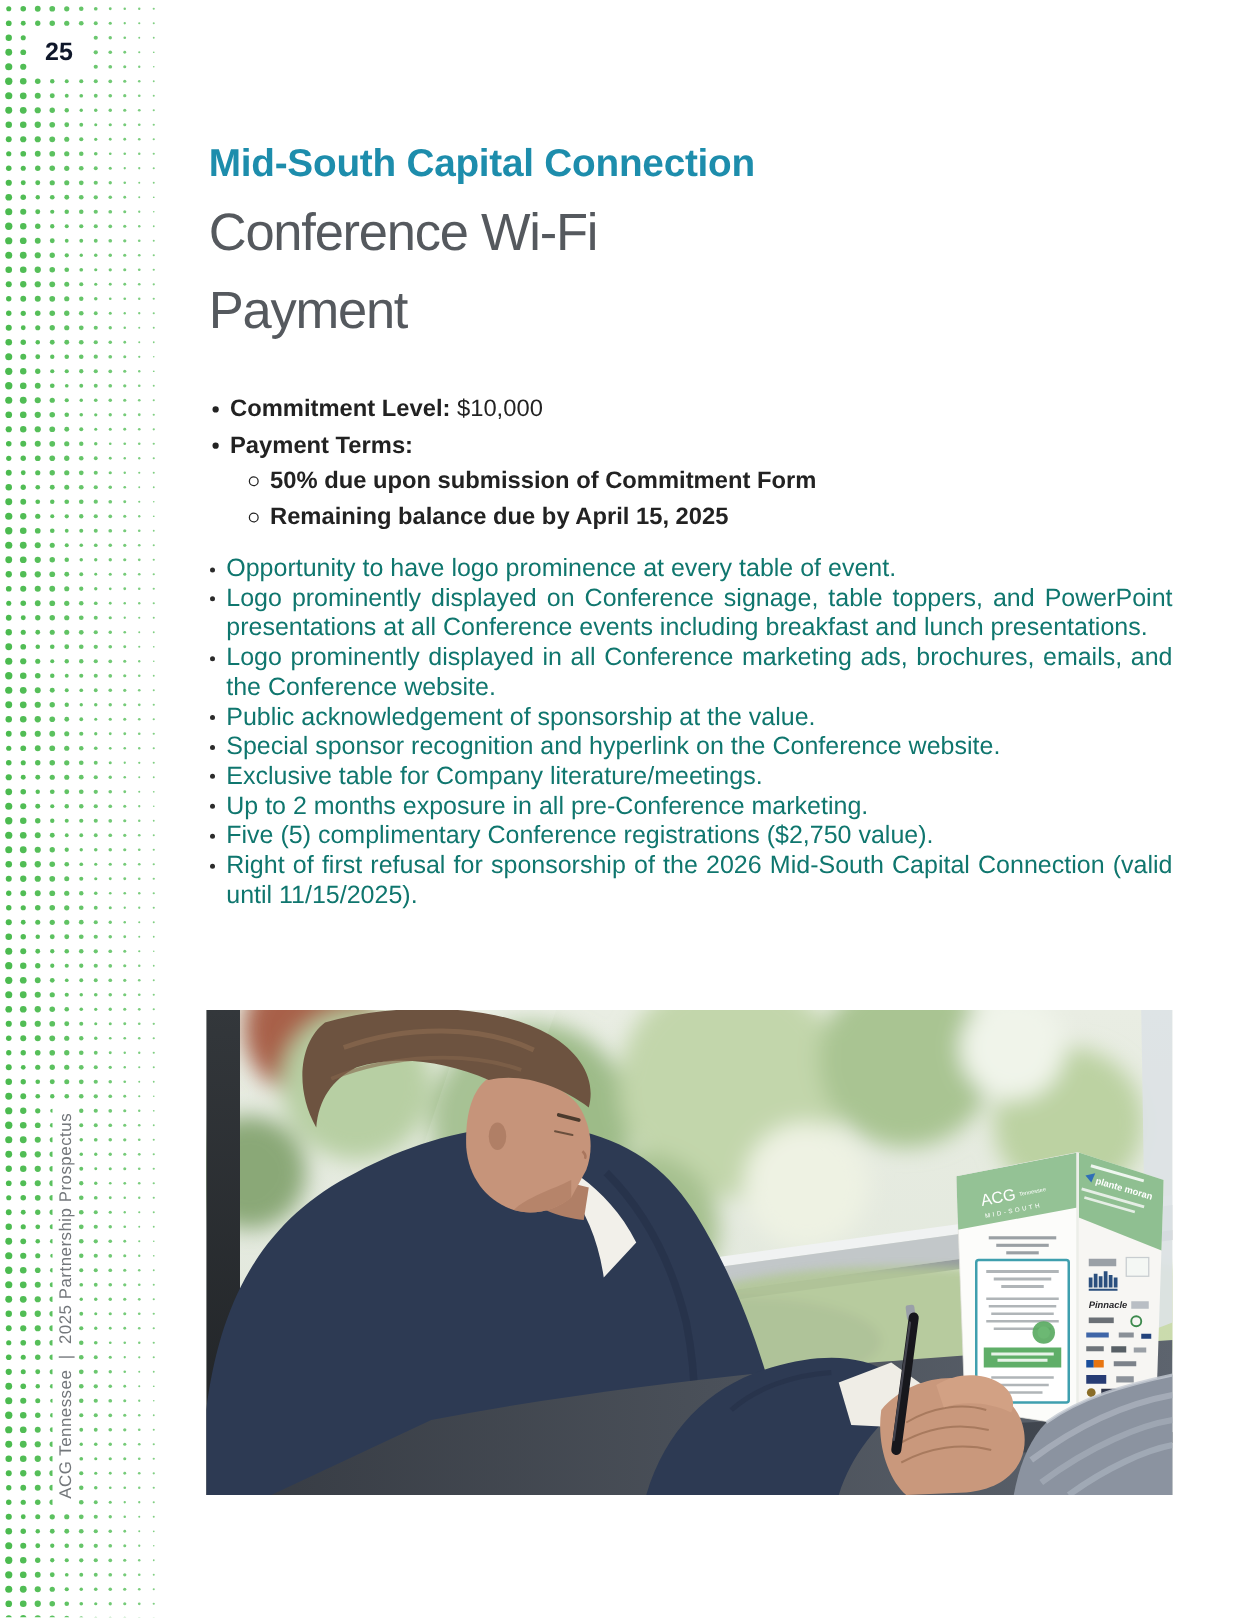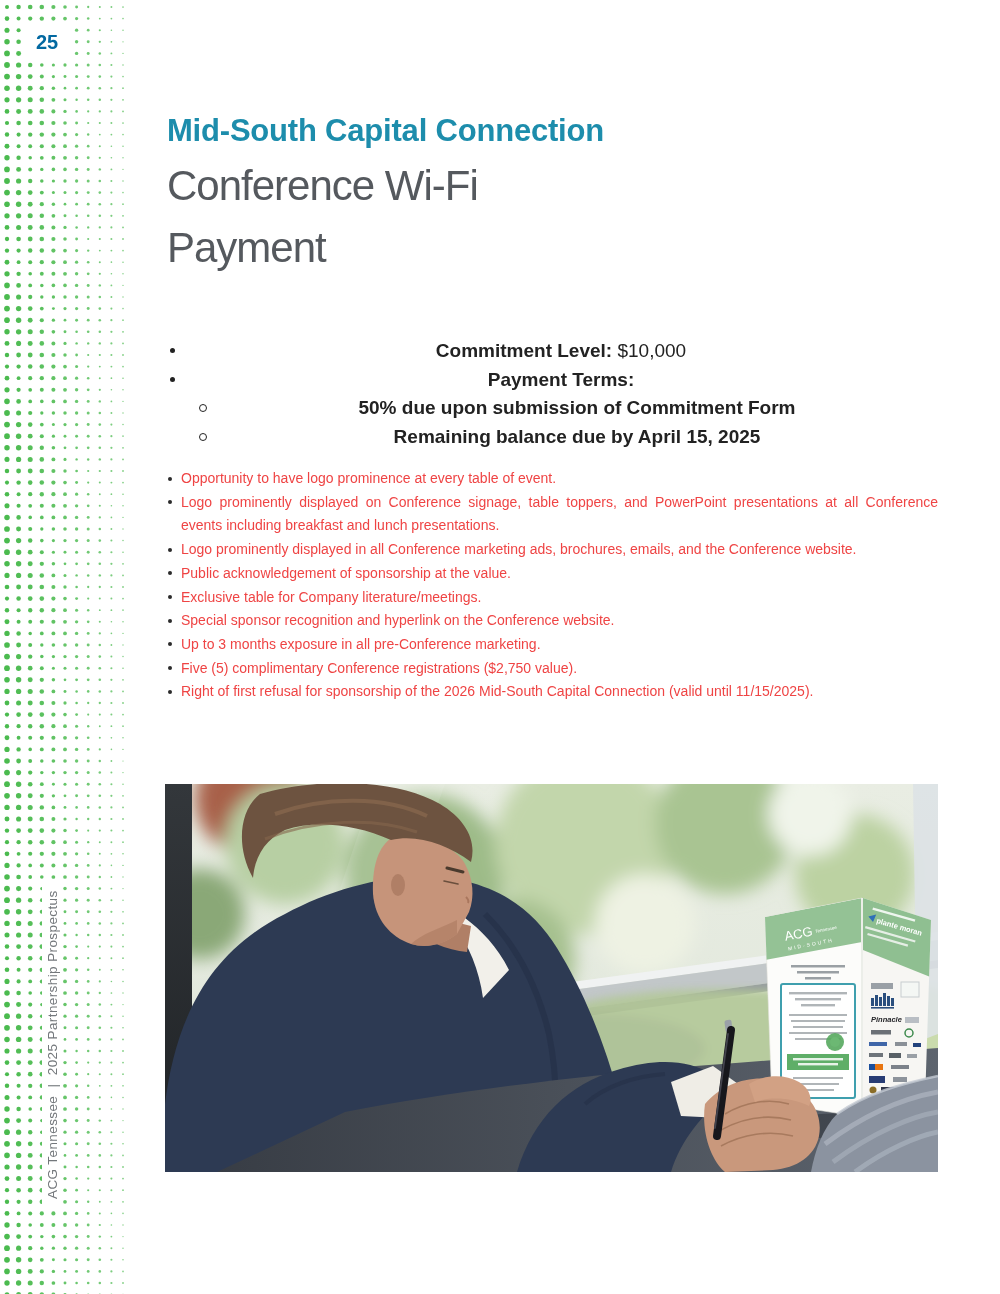--- a/index.html
+++ b/index.html
@@ -1,41 +1,41 @@
 <!DOCTYPE html>
 <html><head>
 <meta charset="utf-8">
 <style>
   html,body{margin:0;padding:0;background:#ffffff;}
   .page{position:relative;width:1000px;height:1294px;background:#ffffff;overflow:hidden;
         font-family:"Liberation Sans","DejaVu Sans",sans-serif;}
   .dots{position:absolute;left:0;top:0;z-index:1;}
   .page-num{position:absolute;left:24px;top:24px;z-index:2;background:#ffffff;
-            padding:7px 12px;font-size:20px;font-weight:700;color:#0369a1;}
+            padding:7px 12px;font-size:20px;font-weight:700;color:#0f172a;}
   .vtext{position:absolute;left:42px;top:1206px;z-index:2;background:#ffffff;
          transform-origin:0 0;transform:rotate(-90deg);white-space:pre;
          font-size:13.5px;color:#73777b;letter-spacing:0.4px;padding:3px 7px;}
   .content{position:absolute;left:167px;top:0;width:771px;z-index:2;}
   .eyebrow{margin:114px 0 0;font-size:31px;line-height:34px;font-weight:700;
            color:#1d8dac;letter-spacing:-0.2px;}
   .title{margin:7px 0 0;font-size:42px;line-height:62px;font-weight:400;
          color:#55595e;letter-spacing:-1px;}
-  ul.details{margin:57px 0 0;padding:0;list-style:none;font-size:19px;color:#222222;text-align:center;}
+  ul.details{margin:34px 0 0;padding:0;list-style:none;font-size:19px;color:#222222;}
   ul.details>li{position:relative;padding-left:17px;line-height:29px;}
   ul.details>li::before{content:"";position:absolute;left:3px;top:12px;width:5px;height:5px;
            border-radius:50%;background:#222222;}
   .dlabel{font-weight:700;}
   ul.sublist{list-style:none;margin:0;padding:0 0 0 15px;font-weight:700;}
   ul.sublist>li{position:relative;padding-left:17px;line-height:28.5px;}
   ul.sublist>li::before{content:"";position:absolute;left:0;top:10px;width:6px;height:6px;
            border:1.6px solid #222222;border-radius:50%;background:transparent;}
   h3.benefits-h{margin:18px 0 0;font-size:18px;line-height:22px;font-weight:700;
            color:#1d8dac;letter-spacing:0.2px;}
-  ul.benefits{margin:16px 0 0;padding:0;list-style:none;font-size:14px;line-height:23.7px;
-           color:#ef4444;text-align:justify;}
+  ul.benefits{margin:16px 0 0;padding:0;list-style:none;font-size:20px;line-height:23.7px;
+           color:#0f766e;text-align:justify;}
   ul.benefits>li{position:relative;padding-left:14px;}
   ul.benefits>li::before{content:"";position:absolute;left:1px;top:9.5px;width:4px;height:4px;
            border-radius:50%;background:#2b2b2b;}
   .photo{margin:80px 0 0 -2px;width:773px;height:388px;}
   .photo svg{display:block;}
   .photo text{font-family:"Liberation Sans","DejaVu Sans",sans-serif;}
 </style>
 </head>
 <body>
 
@@ -1290,23 +1290,23 @@
             <li>50% due upon submission of Commitment Form</li>
             <li>Remaining balance due by April 15, 2025</li>
           </ul></li>
       </ul>
 
     <ul class="benefits" id="benefitsList">
         <li>Opportunity to have logo prominence at every table of event.</li>
         <li>Logo prominently displayed on Conference signage, table toppers, and PowerPoint presentations at all Conference events including breakfast and lunch presentations.</li>
         <li>Logo prominently displayed in all Conference marketing ads, brochures, emails, and the Conference website.</li>
         <li>Public acknowledgement of sponsorship at the value.</li>
+        <li>Special sponsor recognition and hyperlink on the Conference website.</li>
         <li>Exclusive table for Company literature/meetings.</li>
-        <li>Special sponsor recognition and hyperlink on the Conference website.</li>
-        <li>Up to 3 months exposure in all pre-Conference marketing.</li>
+        <li>Up to 2 months exposure in all pre-Conference marketing.</li>
         <li>Five (5) complimentary Conference registrations ($2,750 value).</li>
         <li>Right of first refusal for sponsorship of the 2026 Mid-South Capital Connection (valid until 11/15/2025).</li>
       </ul>
 
     <div class="photo">
       <svg viewBox="0 0 773 388" width="773" height="388">
         <defs>
           <filter id="b9" x="-40%" y="-40%" width="180%" height="180%">
               <feGaussianBlur stdDeviation="9"></feGaussianBlur>
             </filter>

